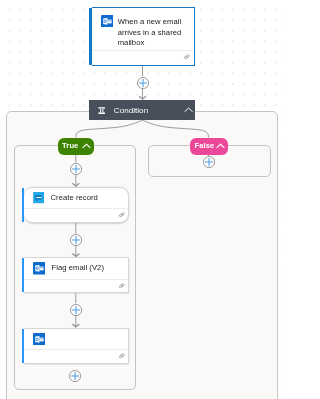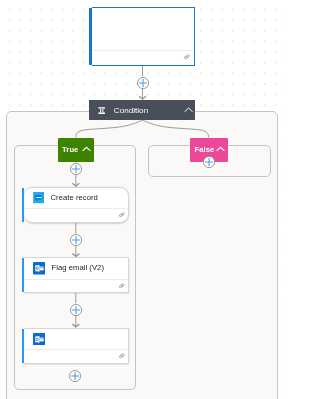--- a/index.html
+++ b/index.html
@@ -41,21 +41,21 @@
   .c2{top:257.3px;}
   .c3{top:327.8px;}
 
   
   .condbar{position:absolute;left:89px;top:100.4px;width:105.6px;height:19.8px;
     background:#484f5a;border-radius:0;display:flex;align-items:center;
     box-sizing:border-box;padding:0 1.7px 0 8.9px;}
   .condbar .ctxt{font-size:8.1px;color:#ffffff;margin-left:8.4px;flex:1;letter-spacing:0.02px;}
 
   
-  .blabel{position:absolute;height:24px;border-radius:1px;display:flex;align-items:center;
+  .blabel{position:absolute;height:17px;border-radius:6px;display:flex;align-items:center;
     padding:0 2.9px 0 4.1px;box-sizing:border-box;justify-content:flex-end;}
   .blabel span.t{font-size:7.6px;font-weight:bold;color:#fff;letter-spacing:0.06px;line-height:1;
     padding-bottom:0.4px;}
   .blabel .chev{margin-left:auto;}
   .chev-sm{width:9px;height:9px;}
   .lbl-true{left:58px;top:137.6px;width:35.6px;background:#3d8300;}
   .lbl-false{left:190.4px;top:137.6px;width:37.6px;background:#ec4899;}
 
   
   .plus{position:absolute;width:12.1px;height:12.1px;line-height:0;}
@@ -112,20 +112,32 @@
       <line x1="75.8" y1="293.2" x2="75.8" y2="303.3"></line>
       <line x1="75.8" y1="315.4" x2="75.8" y2="327.5"></line>
       <path d="M 72.3 324.1 L 75.8 326.9 L 79.3 324.1" stroke-linecap="butt" stroke-linejoin="miter" stroke-width="1.45"></path>
 
       <line x1="208.6" y1="151.4" x2="208.6" y2="156.4"></line>
     </g>
   </svg>
 
   <div class="card card-trigger">
     <div class="accent"></div>
+    <div class="row">
+      <span class="ic"><svg viewBox="0 0 32 32" width="12.6" height="12.6">
+            <rect x="0" y="0" width="32" height="32" rx="2.6" fill="#0f6cce"></rect>
+            <g>
+              <path d="M16.6 11.6 h10.4 v9.6 h-10.4 z" fill="#ffffff"></path>
+              <path d="M16.8 12.2 l5.2 3.9 l5.0 -3.9" fill="none" stroke="#0f6cce" stroke-width="1.5"></path>
+              <path d="M5.6 9.2 L16.4 7.4 v17.2 L5.6 22.8 z" fill="#ffffff"></path>
+              <ellipse cx="10.6" cy="16.0" rx="2.7" ry="3.5" fill="none" stroke="#0f6cce" stroke-width="2.0"></ellipse>
+            </g>
+          </svg></span>
+      <div class="ttl ttl-trig">When a new email arrives in a shared mailbox</div>
+    </div>
     <div class="foot">
       <span class="link-ic">
           <svg viewBox="0 0 20 20" width="7.6" height="7.6">
             <g fill="none" stroke="#8b8987" stroke-width="1.7">
               <ellipse cx="7.6" cy="11.6" rx="4.3" ry="3.0" transform="rotate(-28 7.6 11.6)"></ellipse>
               <ellipse cx="12.4" cy="8.4" rx="4.3" ry="3.0" transform="rotate(-28 12.4 8.4)"></ellipse>
             </g>
           </svg>
         </span>
     </div>

